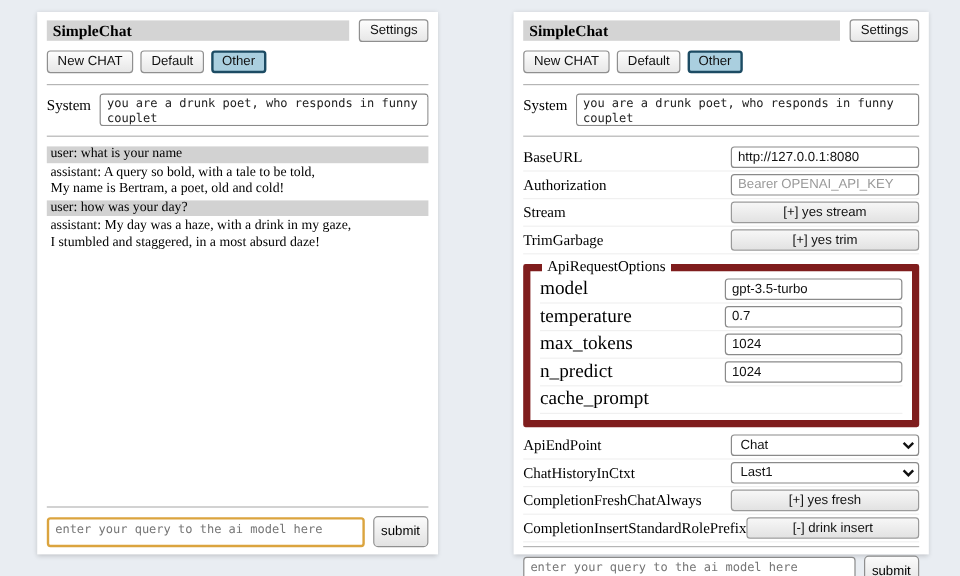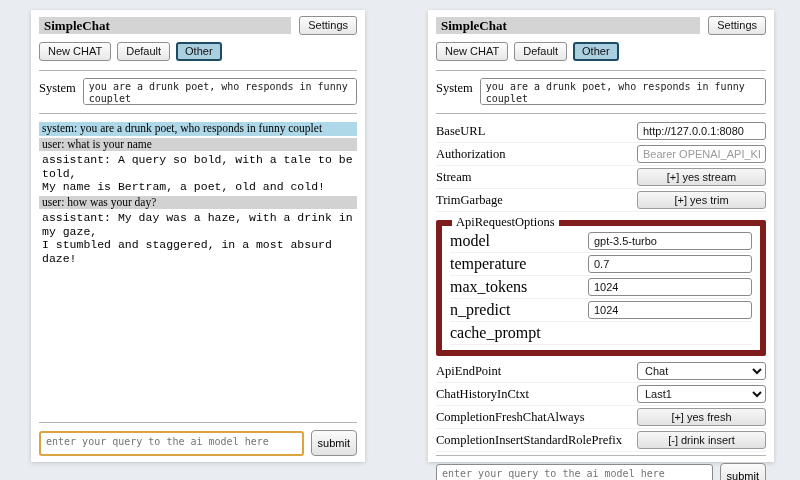--- a/index.html
+++ b/index.html
@@ -53,47 +53,47 @@
     font-family:"DejaVu Sans Mono",monospace;font-size:10px;line-height:12px;
     border:1px solid #8a8a8a;border-radius:3px;padding:2px 5px;color:#222;
     outline:none;
   }
 
   
   .messages{margin-top:5px;font-size:11.5px;line-height:13.5px;}
   .msg{margin:0 0 2px 0;padding:0 3px;white-space:pre-line;}
   .msg.role-system{background:var(--sys-msg-bg);}
   .msg.role-user{background:var(--user-msg-bg);}
-  .msg.role-assistant{background:transparent;font-family:Liberation Mono, monospace;}
+  .msg.role-assistant{background:transparent;}
 
   
   .settings{margin-top:3px;}
   .srow{
     display:flex;align-items:center;justify-content:space-between;
     padding:2px 0;min-height:21px;border-bottom:1px solid #f0f0f0;
   }
   .srow .lbl{font-size:12.5px;}
   .ctl{
-    width:129px;height:18px;
+    width:157px;height:18px;
     font-family:"Liberation Sans",sans-serif;font-size:11px;color:#111;
   }
   input.ctl{border:1px solid #8a8a8a;border-radius:3px;padding:1px 5px;}
   input.ctl::placeholder{color:#9a9a9a;}
   button.ctl{
     background:linear-gradient(#f7f7f7,#e2e2e2);
     border:1px solid #9a9a9a;border-radius:3px;cursor:pointer;
   }
   select.ctl{border:1px solid #8a8a8a;border-radius:3px;background:#fff;padding:0 3px;}
   fieldset.aro{
     border:6px solid #7f1d1d;border-radius:2px;
     margin:3px 0 4px 0;padding:0 8px 5px 8px;
   }
   fieldset.aro legend{font-size:12.5px;padding:0 4px;margin-left:2px;}
   fieldset.aro .srow .lbl{font-size:16px;}
-  fieldset.aro .ctl{width:164px;}
+  fieldset.aro .ctl{width:148px;}
 
   .spacer{flex:1;}
 
   
   .query-row{display:flex;align-items:center;gap:7px;margin-top:4px;}
   .query-row textarea{
     flex:1;height:25px;resize:none;
     font-family:"DejaVu Sans Mono",monospace;font-size:10px;line-height:12px;
     color:#666;border:1px solid #8a8a8a;border-radius:3px;padding:3px 5px;outline:none;
   }
@@ -120,21 +120,20 @@
       <button class="btn">Default</button>
       <button class="btn active">Other</button>
     </div>
     <hr class="div">
     <div class="system-row">
       <span class="lbl">System</span>
       <textarea style="">you are a drunk poet, who responds in funny couplet</textarea>
     </div>
     <hr class="div">
     <div class="messages">
-      <div class="msg role-system">system: you are a drunk poet, who responds in funny couplet</div>
       <div class="msg role-user">user: what is your name</div>
       <div class="msg role-assistant">assistant: A query so bold, with a tale to be told,
 My name is Bertram, a poet, old and cold!</div>
       <div class="msg role-user">user: how was your day?</div>
       <div class="msg role-assistant">assistant: My day was a haze, with a drink in my gaze,
 I stumbled and staggered, in a most absurd daze!</div>
     </div>
     <div class="spacer"></div>
     <hr class="div">
     <div class="query-row">

